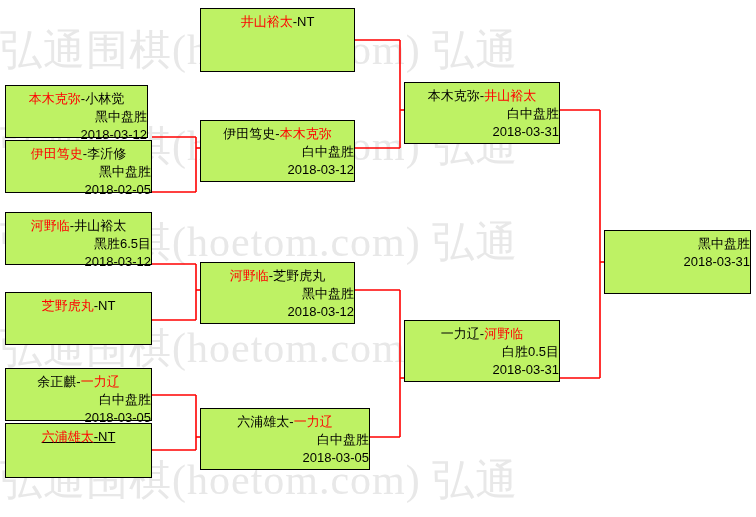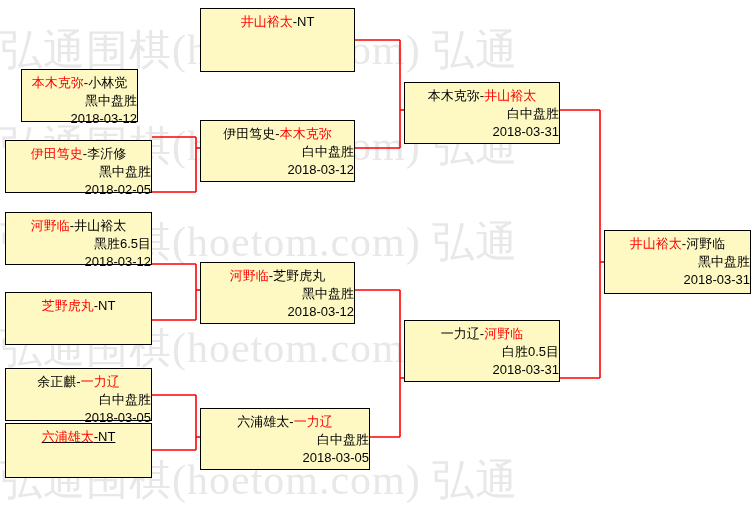--- a/index.html
+++ b/index.html
@@ -43,21 +43,21 @@
     position: absolute;
     left: 0;
     top: 0;
     z-index: 1;
   }
   
   .box {
     position: absolute;
     box-sizing: border-box;
     border: 1px solid #000000;
-    background: #fef9c3;
+    background: #bef264;
     z-index: 2;
     text-align: center;
     font-size: 13px;
     line-height: 1.38;
     color: #000000;
     padding-top: 4px;
     font-family: "Liberation Sans", sans-serif;
   }
   .box .players {
     white-space: nowrap;
@@ -116,21 +116,21 @@
       <path d="M600 262 L604 262"></path>
     </g>
   </svg>
 
   <div class="box" style="left:200px; top:8px; width:155px; height:64px;">
     <div class="players"><span class="red">井山裕太</span><span>-</span><span class="blk">NT</span></div>
     <div class="line2"></div>
     <div class="line3"></div>
   </div>
 
-  <div class="box" style="left:5px; top:69px; width:117px; height:53px;margin-left:16px;">
+  <div class="box" style="left:5px; top:85px; width:143px; height:53px;">
     <div class="players"><span class="red">本木克弥</span><span>-</span><span class="blk">小林觉</span></div>
     <div class="line2">黑中盘胜</div>
     <div class="line3">2018-03-12</div>
   </div>
 
   <div class="box" style="left:5px; top:140px; width:147px; height:53px;">
     <div class="players"><span class="red">伊田笃史</span><span>-</span><span class="blk">李沂修</span></div>
     <div class="line2">黑中盘胜</div>
     <div class="line3">2018-02-05</div>
   </div>
@@ -183,18 +183,17 @@
     <div class="line3">2018-03-31</div>
   </div>
 
   <div class="box" style="left:404px; top:320px; width:156px; height:62px;">
     <div class="players"><span class="blk">一力辽</span><span>-</span><span class="red">河野临</span></div>
     <div class="line2">白胜0.5目</div>
     <div class="line3">2018-03-31</div>
   </div>
 
   <div class="box" style="left:604px; top:230px; width:147px; height:64px;">
-    <div class="players"><span class="red">井山裕太</span><span>-</span><span class="blk">河野临</span></div>
     <div class="line2">黑中盘胜</div>
     <div class="line3">2018-03-31</div>
   </div>
 
 </div>
 
 </body></html>

